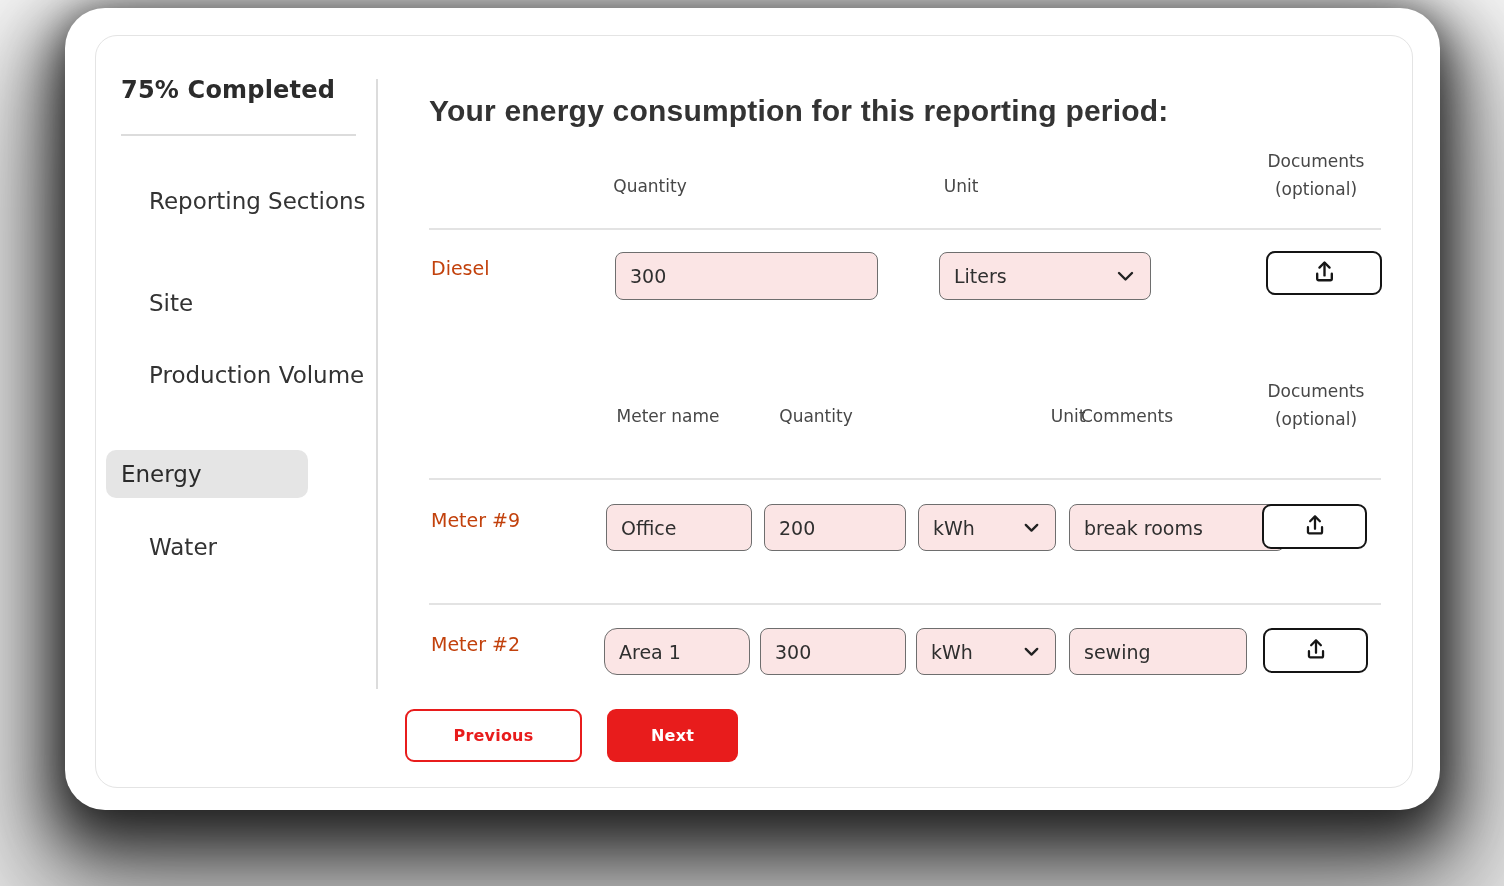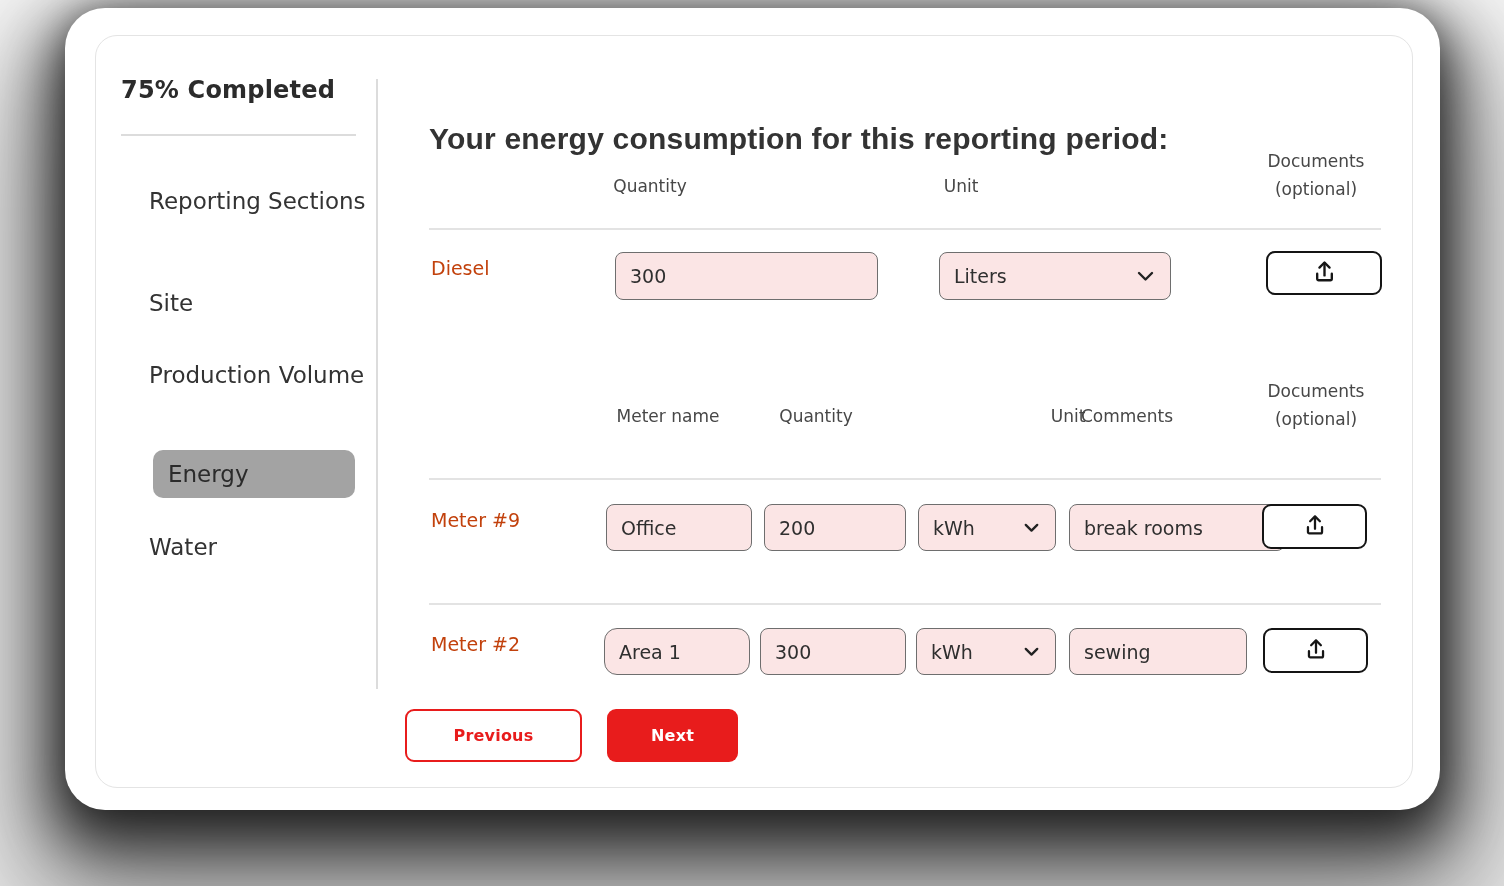--- a/index.html
+++ b/index.html
@@ -52,21 +52,20 @@
     padding-left: 15px; font-size: 23px; color: #2b2b2b; cursor: pointer;
   }
 
   
   .heading {
     position: absolute; left: 333px; top: 58px;
     width: 960px;
     font-family: "Liberation Sans", sans-serif;
     font-size: 30px; font-weight: 700; color: #333333;
     letter-spacing: 0.2px;
-    margin-top: 28px;
   }
   .col-header {
     position: absolute; width: 130px; text-align: center;
     font-size: 17px; color: #474747;
   }
   .docs-header {
     position: absolute; left: 1150px; width: 140px;
     text-align: center; font-size: 17px; color: #474747;
     line-height: 28px;
   }
@@ -126,37 +125,37 @@
   <div class="card">
     <div class="inner">
 
       <div class="progress-label">75% Completed</div>
       <div class="sidebar-divider"></div>
       <div class="v-divider"></div>
 
       <div class="nav-item" style="top:148px;">Reporting Sections</div>
       <div class="nav-item" style="top:250px;">Site</div>
       <div class="nav-item" style="top:322px;">Production Volume</div>
-      <div class="nav-pill" style="top:414px; background:#a3a3a3;margin-left:47px;">Energy</div>
+      <div class="nav-pill" style="top:414px; background:#e5e5e5;">Energy</div>
       <div class="nav-item" style="top:494px;">Water</div>
 
       <div class="heading">Your energy consumption for this reporting period:</div>
 
       <div class="col-header" style="left:489px; top:140px;">Quantity</div>
       <div class="col-header" style="left:800px; top:140px;">Unit</div>
       <div class="docs-header" style="top:111px;">
         <div>Documents</div>
         <div>(optional)</div>
       </div>
 
       <div class="h-divider" style="top:192px;"></div>
 
       <div class="row-label" style="top:221px;">Diesel</div>
       <input class="field" style="left: 519px; top: 216px; width: 263px;" value="300">
-      <div class="select" style="left:843px; top:216px; width:232px;">
+      <div class="select" style="left:843px; top:216px; width:212px;">
         <span>Liters</span>
         <span class="chevron">
           <svg width="17" height="11" viewBox="0 0 17 11" fill="none" stroke="#222222" stroke-width="2.4" stroke-linecap="round" stroke-linejoin="round">
               <path d="M2 2l6.5 6.5L15 2"></path>
             </svg>
         </span>
       </div>
       <button class="upload-btn" style="left:1170px; top:215px; width:116px; height:44px;">
         <span>
           <svg width="27" height="27" viewBox="0 0 24 24" fill="none" stroke="#161616" stroke-width="2.1" stroke-linecap="round" stroke-linejoin="round">

